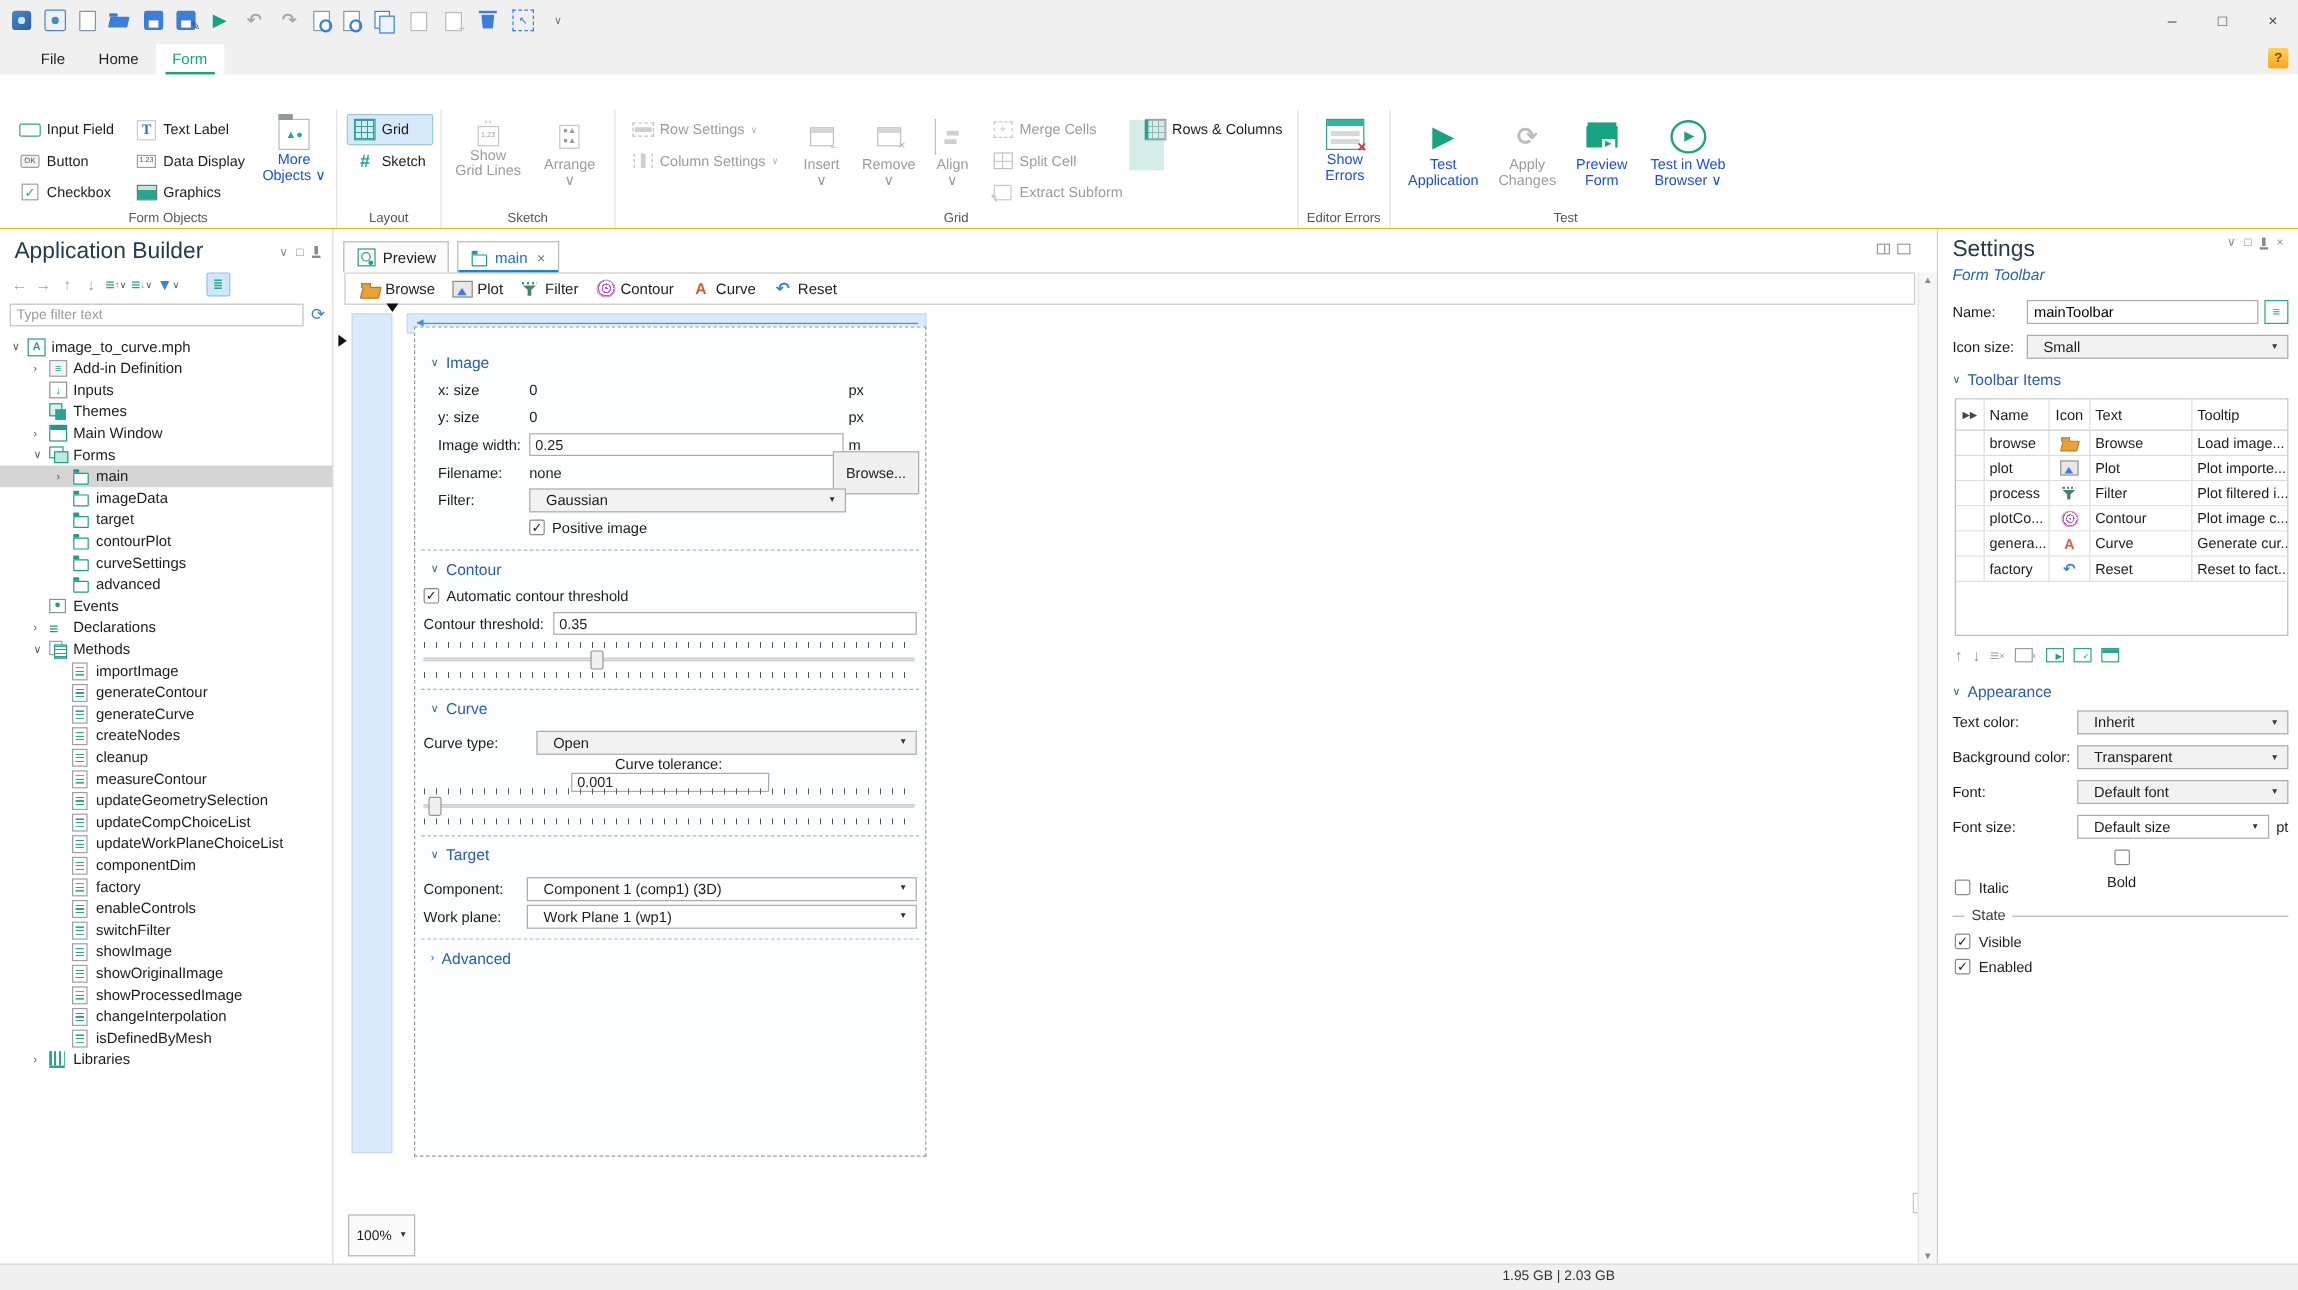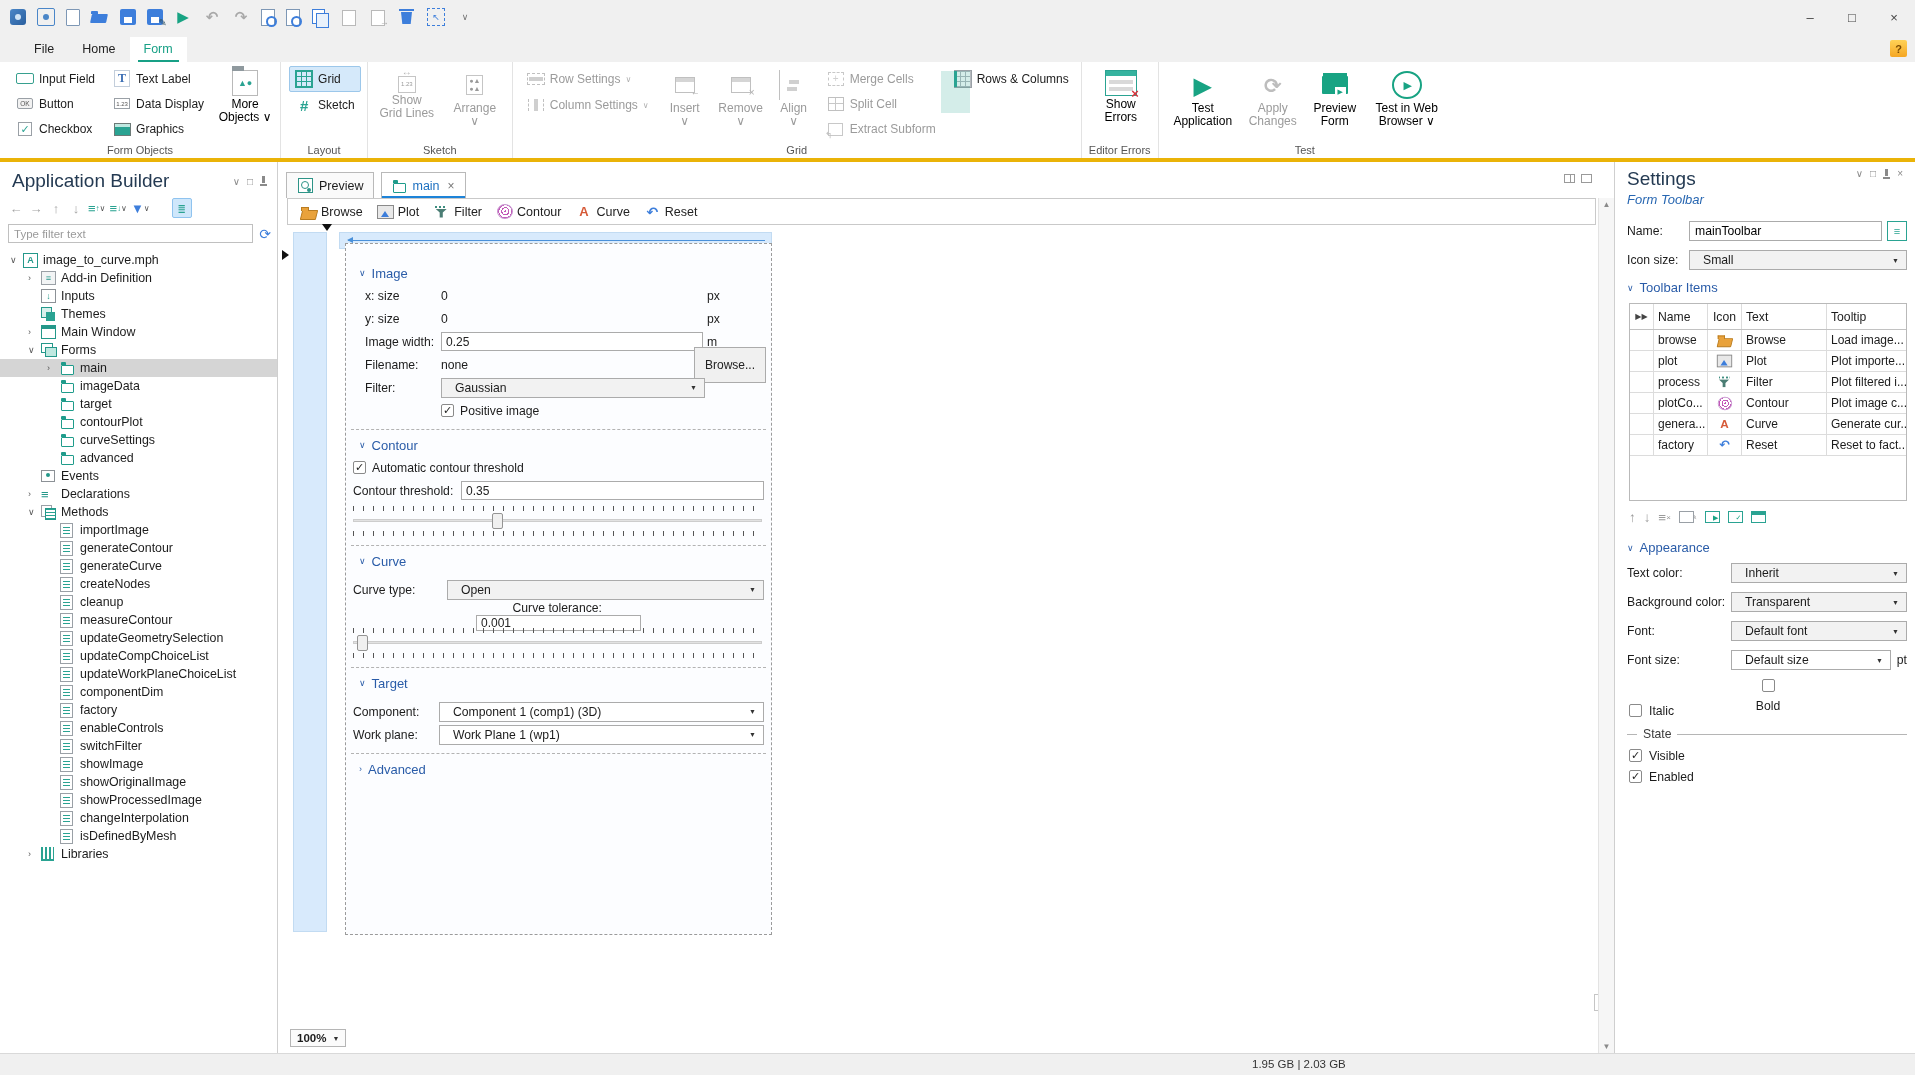--- a/index.html
+++ b/index.html
@@ -40,27 +40,27 @@
   .win-btn { width:42px; height:34px; display:flex; align-items:center; justify-content:center; color:#444; font-size:13px; }
 
   
   .tabrow { height:28px; background:#f0f0f0; display:flex; align-items:flex-end; padding-left:20px; flex:none; position:relative; }
   .rtab { padding:5px 14px 6px; font-size:12.5px; color:#222; position:relative; }
   .rtab.active { color:#18a086; background:#fff; }
   .rtab.active::after { content:""; position:absolute; left:8px; right:8px; bottom:0; height:2px; background:#18a086; }
   .help-btn { position:absolute; right:8px; bottom:5px; width:17px; height:17px; border-radius:2px; background:linear-gradient(#ffd257,#f5a623); color:#7a4b00; font-weight:bold; font-size:11px; display:flex; align-items:center; justify-content:center; }
 
   
-  .ribbon { height:100px; background:#fff; border-bottom:4px solid #eab308; display:flex; flex:none; }
+  .ribbon { height:100px; background:#fff; border-bottom:1px solid #eab308; display:flex; flex:none;margin-top:29px; }
   .rgroup { position:relative; border-right:1px solid #e3e3e3; padding:4px 6px 16px 8px; display:flex; gap:6px; }
   .rgroup-label { position:absolute; bottom:2px; left:0; right:0; text-align:center; font-size:11px; color:#555; white-space:nowrap; }
   .rcol { display:flex; flex-direction:column; justify-content:flex-start; }
   .rb-small { height:26px; display:flex; align-items:center; gap:5px; padding:0 5px; font-size:12px; white-space:nowrap; border:1px solid transparent; border-radius:2px; background:none; font-family:inherit; color:#1c1c1c; }
   .rb-small.active { background:#d5e9fa; border-color:#9cc7ea; }
-  .rb-large { width:62px; display:flex; flex-direction:column; align-items:center; justify-content:flex-start; gap:2px; padding-top:4px; font-size:12px; text-align:center; line-height:13px; background:none; border:none; font-family:inherit; color:#000000; }
+  .rb-large { width:62px; display:flex; flex-direction:column; align-items:center; justify-content:flex-start; gap:2px; padding-top:4px; font-size:12px; text-align:center; line-height:13px; background:none; border:none; font-family:inherit; color:#1d4ed8; }
   .rb-large .lbl { white-space:pre-line; }
   .disabled { color:#9b9b9b !important; }
   .caret { font-size:8px; color:#555; }
   .disabled .caret { color:#b0b0b0; }
 
   .ric { display:inline-flex; width:18px; height:18px; align-items:center; justify-content:center; position:relative; flex:none; }
   .ric-lg { width:30px; height:30px; }
   [data-ric="input-field"]::before{ content:""; width:16px; height:9px; border:1.6px solid #37a08f; border-radius:2px; }
   [data-ric="text-label"]::before{ content:"T"; font-family:"Liberation Serif",serif; font-weight:bold; color:#3d6fb4; font-size:12px; border:1px solid #c3cedb; padding:0 3px; background:#fff; }
   [data-ric="button-ok"]::before{ content:"OK"; font-size:6.5px; color:#555; border:1px solid #9aa0a6; border-radius:2px; padding:1px 2px; background:#f2f2f2; }
@@ -196,21 +196,21 @@
   .dropdown .dd-arrow { position:absolute; right:7px; font-size:7px; color:#333; }
   .fbtn { height:36px; border:1px solid #ababab; background:#f0f0f0; font-size:12px; padding:0 10px; font-family:inherit; color:#222; }
   .cb { width:13px; height:13px; border:1px solid #8a8a8a; background:#fff; border-radius:2px; display:inline-flex; align-items:center; justify-content:center; font-size:11px; color:#222; font-weight:bold; flex:none; }
   .slider { position:relative; height:34px; margin:2px 4px 2px 2px; }
   .slider .ticks { position:absolute; left:0; right:0; height:5px; background:repeating-linear-gradient(90deg,#555 0 1px,transparent 1px 10px); }
   .slider .ticks.top { top:2px; }
   .slider .ticks.bot { bottom:2px; }
   .slider .track { position:absolute; left:0; right:0; top:15px; height:3px; background:#e2e2e2; border:1px solid #cdcdcd; }
   .slider .thumb { position:absolute; top:9px; width:11px; height:16px; background:#f0f0f0; border:1px solid #949494; border-radius:2px; }
 
-  .zoomctl { position:absolute; left:12px; bottom:6px; height:18px; border:1px solid #b5b5b5; background:#fbfbfb; display:flex; align-items:center; gap:6px; font-size:11.5px; padding:0 6px;font-weight:bold; }
+  .zoomctl { position:absolute; left:12px; bottom:6px; height:35px; border:1px solid #b5b5b5; background:#fbfbfb; display:flex; align-items:center; gap:6px; font-size:11.5px; padding:0 6px; }
   .zoomctl .dd-arrow { font-size:7px; color:#333; }
   .vscroll { position:absolute; right:0; top:36px; bottom:0; width:16px; background:#f6f6f6; border-left:1px solid #e3e3e3; display:flex; flex-direction:column; justify-content:space-between; align-items:center; padding:2px 0; color:#8a8a8a; font-size:8px; }
   .scroll-downbox { position:absolute; right:3px; bottom:42px; width:17px; height:17px; border:1px solid #c5c5c5; background:#fff; display:flex; align-items:center; justify-content:center; font-size:8px; color:#666; }
 
   
   .rightpanel { width:301px; flex:none; border-left:1px solid #cfcfcf; background:#fff; padding:6px 8px 0 12px; position:relative; overflow:hidden; }
   .rp-head { display:flex; align-items:flex-start; }
   .rp-title { font-size:19px; color:#243a52; flex:1; }
   .rp-sub { color:#2766b1; font-size:13px; margin:2px 0 14px;font-style:italic; }
   .set-row { display:flex; align-items:center; margin-bottom:9px; }

